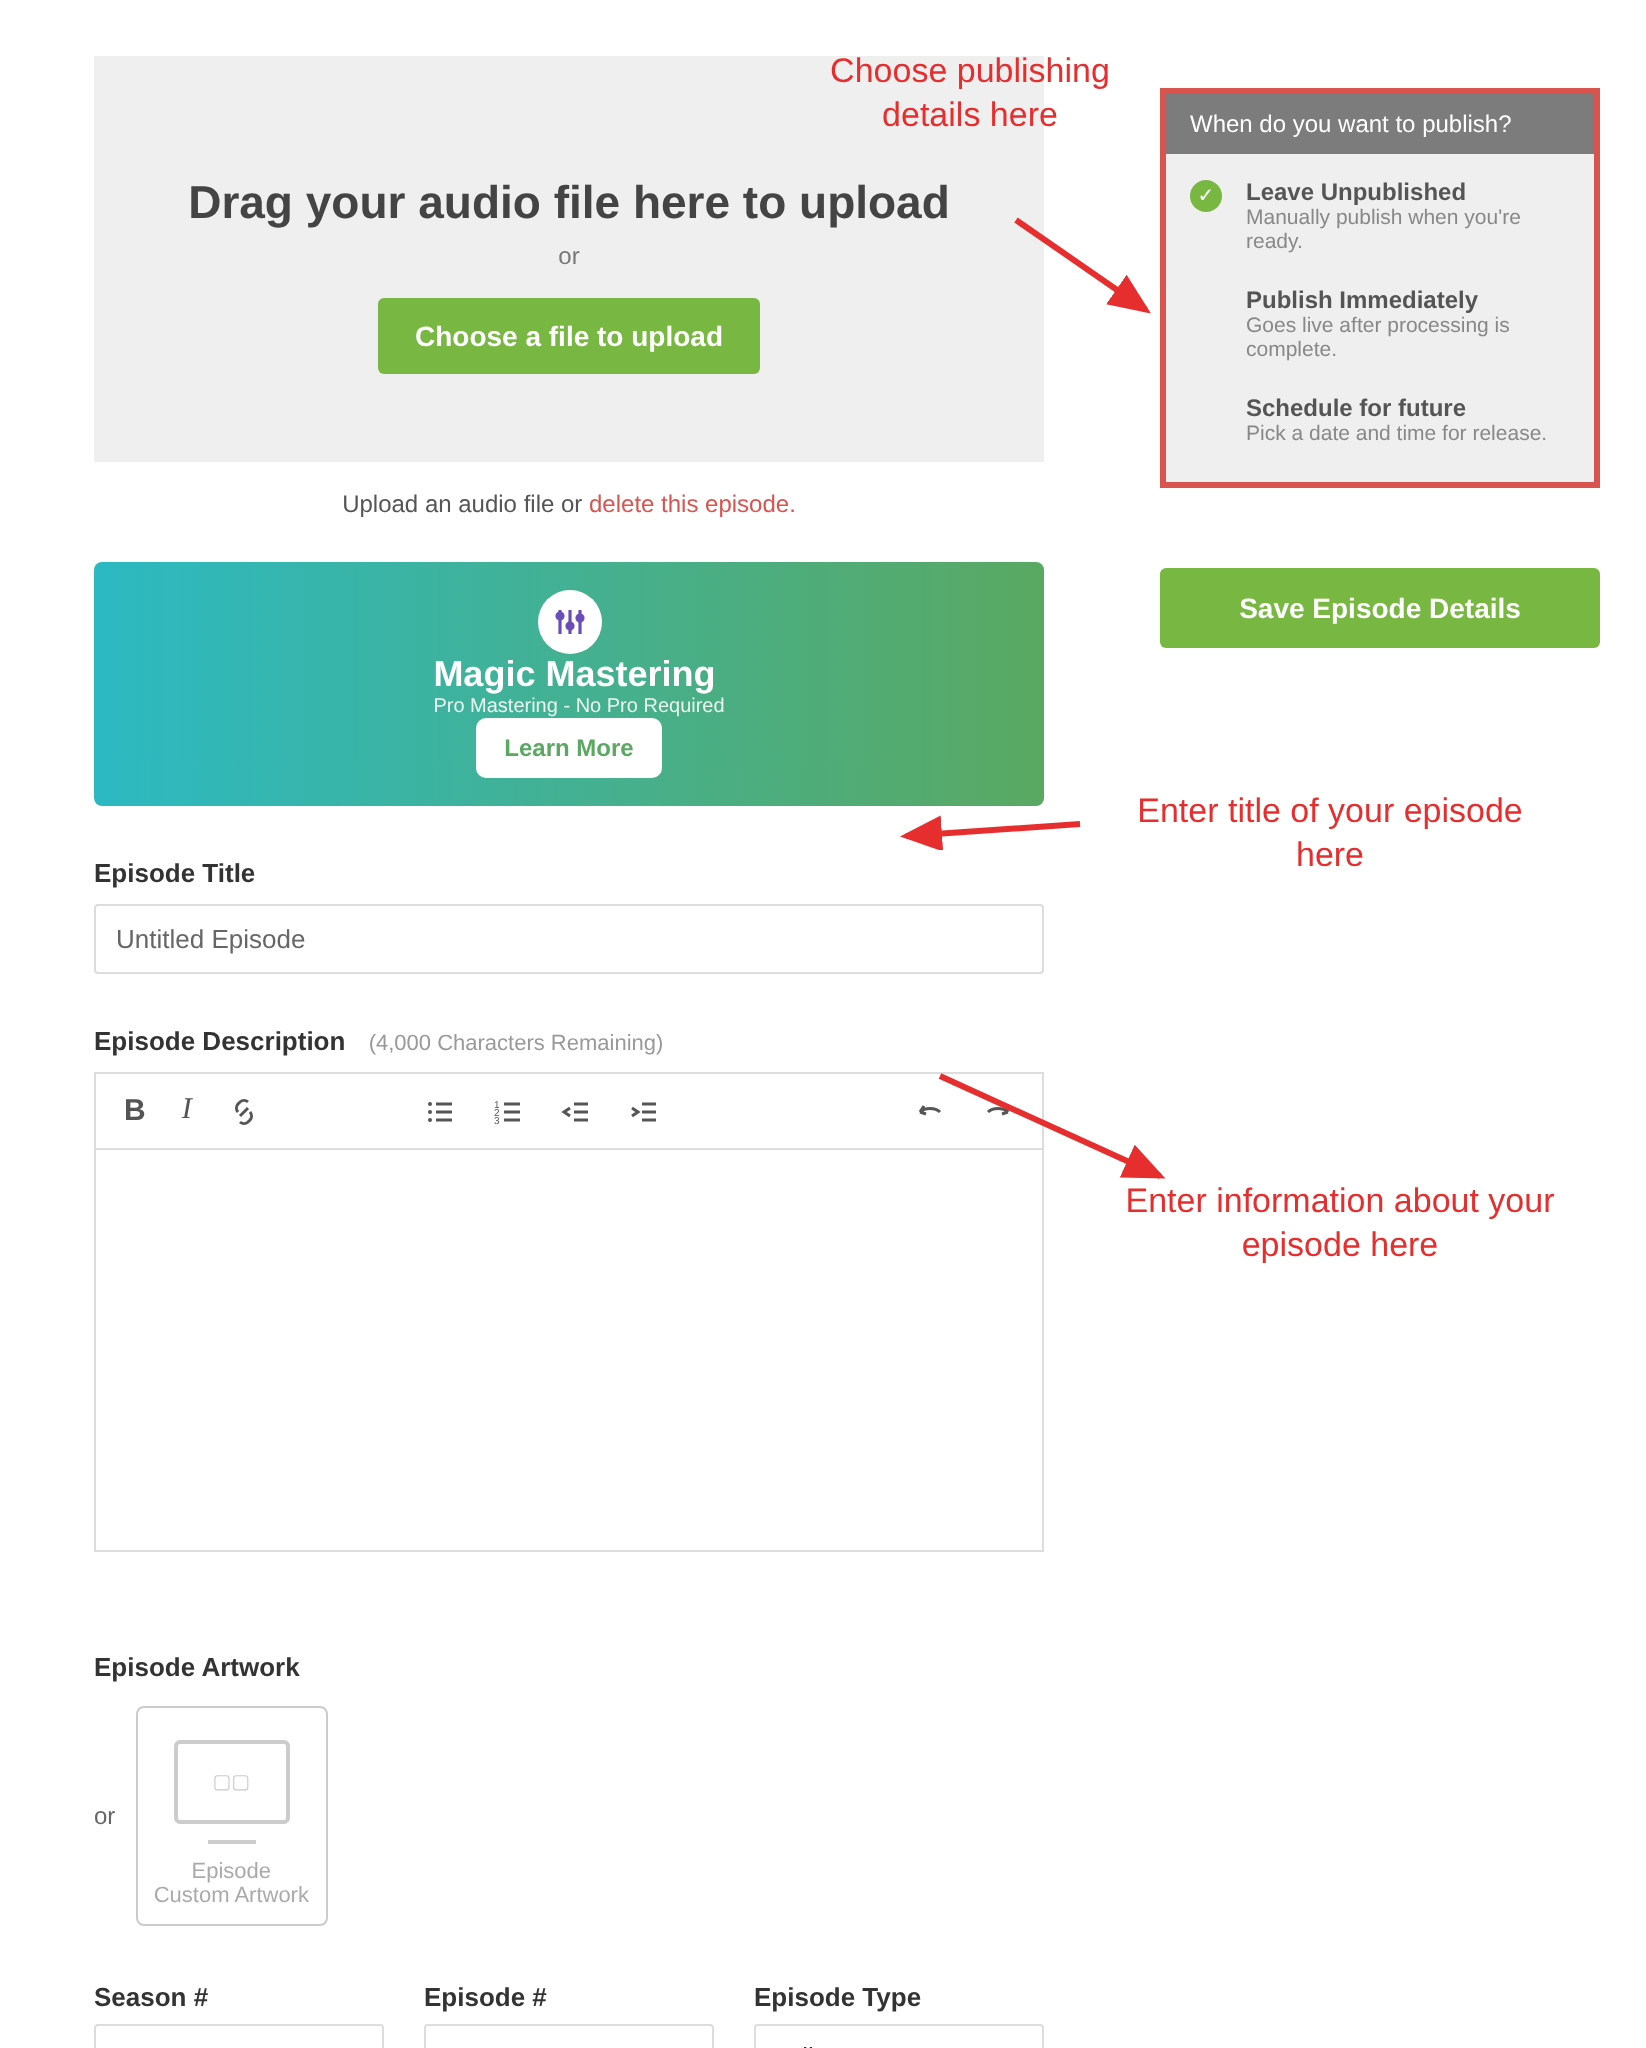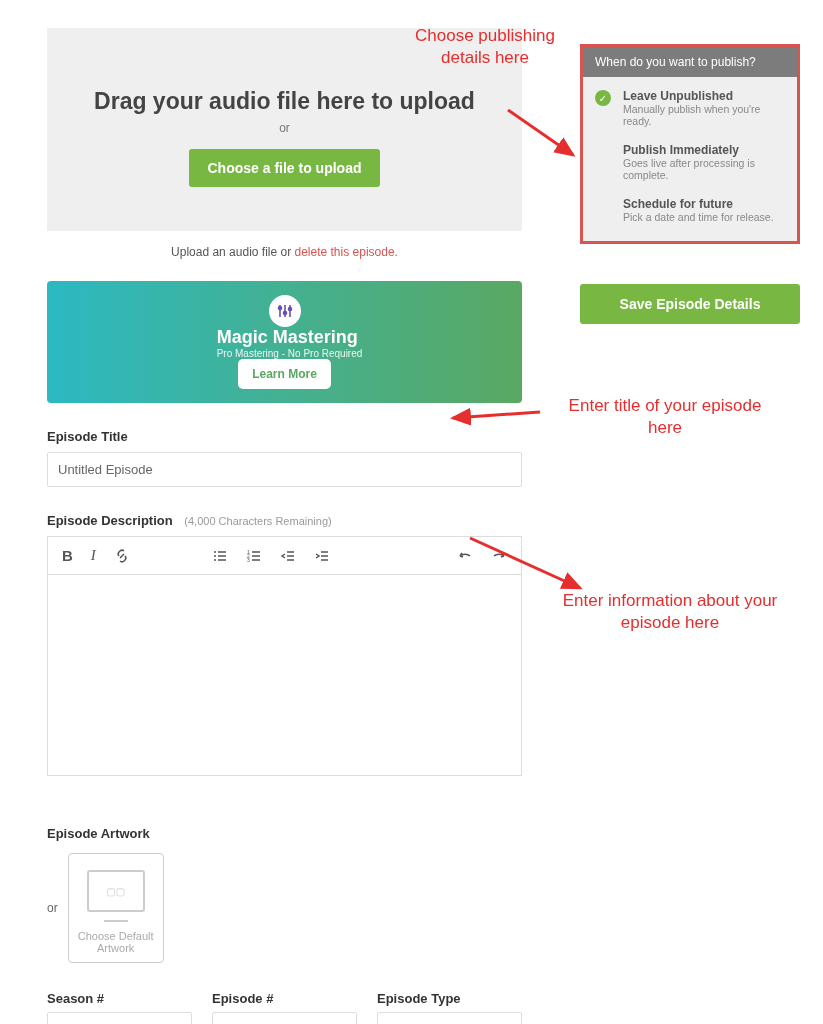--- a/index.html
+++ b/index.html
@@ -272,21 +272,21 @@
     </div>
     <div class="editor-area"></div>
   </div>
 
   <div class="field-label" style="margin-top:50px">Episode Artwork</div>
   <div class="artwork-row">
     <span class="or-text">or</span>
     <div class="artwork-box custom">
       <div class="screen">▢▢<br></div>
       <div class="stand"></div>
-      <span>Choose Default Artwork</span>
+      <span>Episode Custom Artwork</span>
     </div>
   </div>
 
   <div class="num-row">
     <div class="num-col">
       <div class="field-label" style="margin-top:0">Season #</div>
       <input class="num-input" type="text" style="">
       <div class="hint-small">1, 2, etc.</div>
     </div>
     <div class="num-col">

